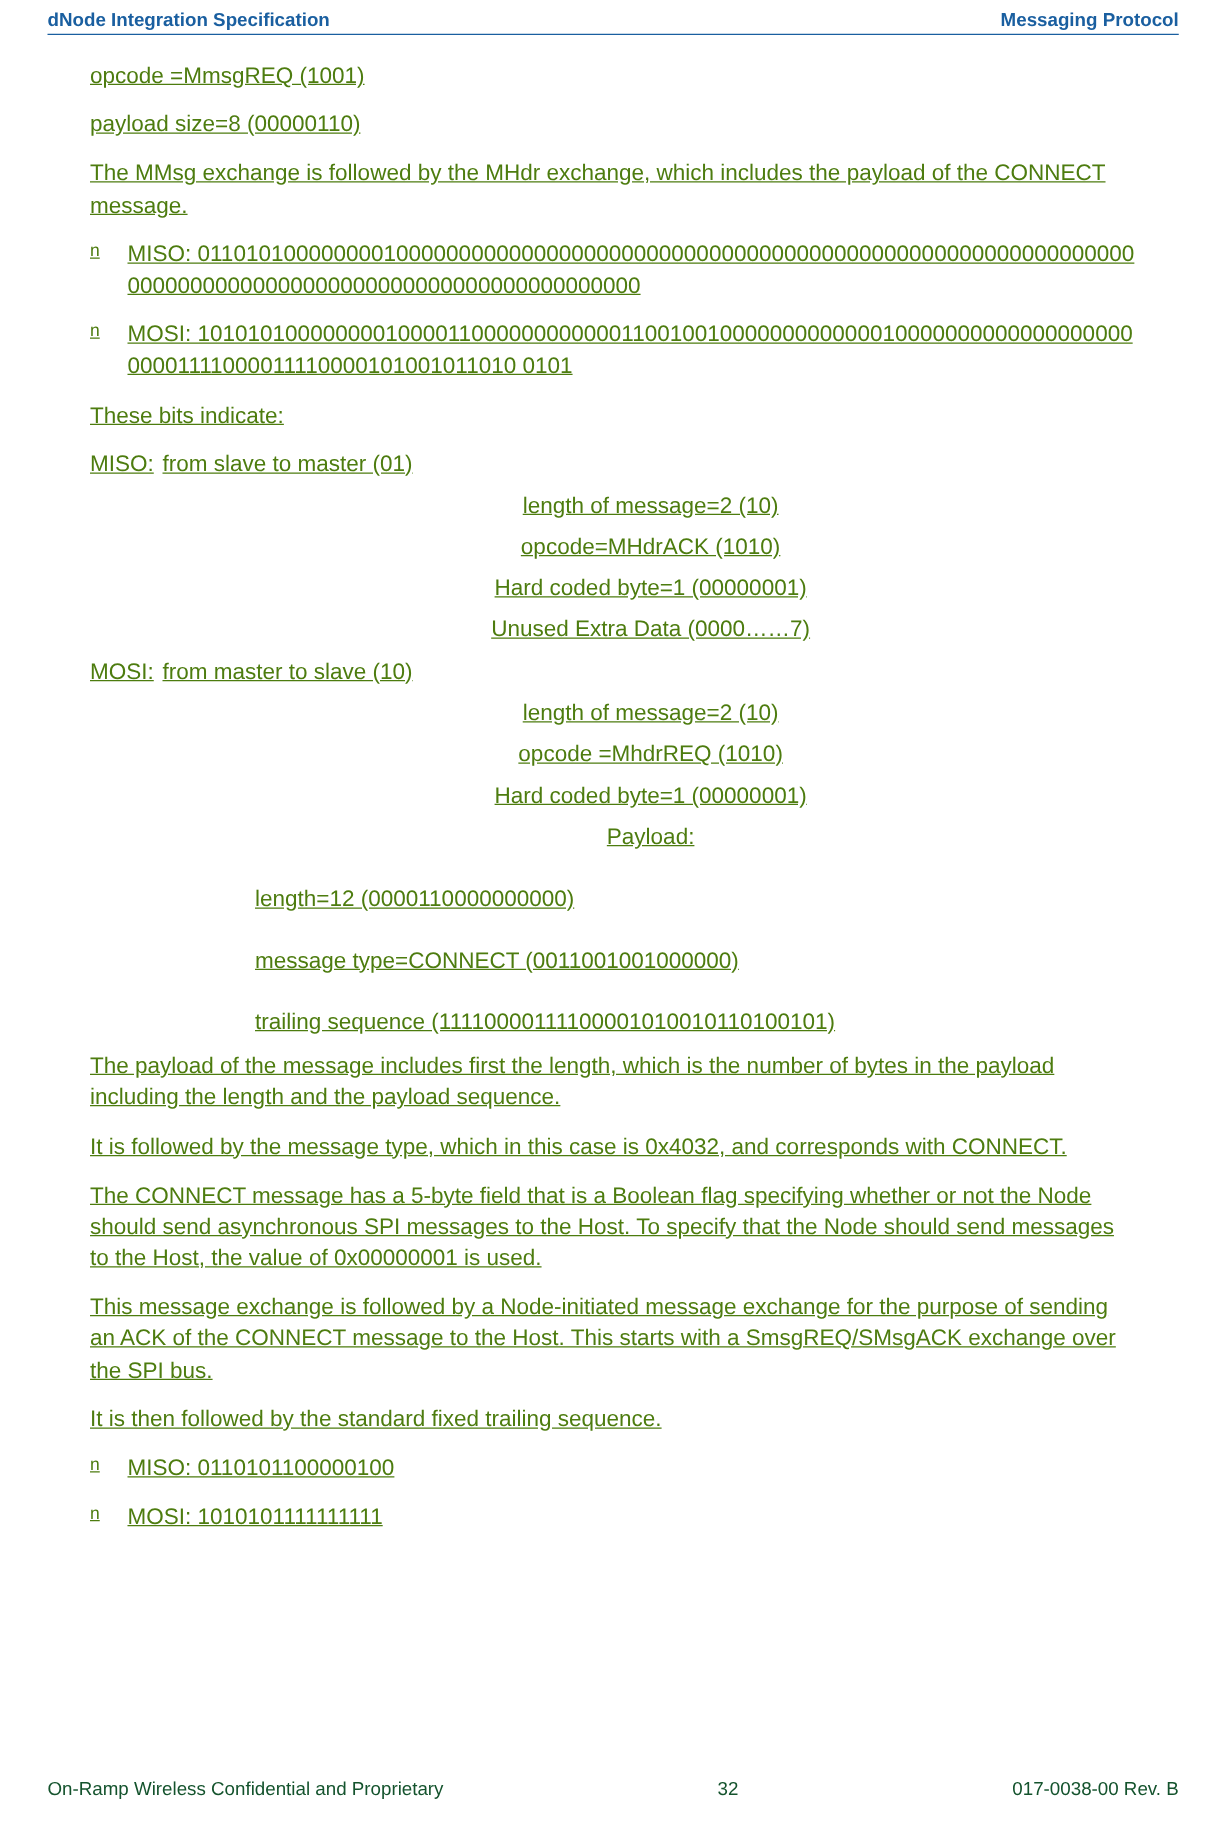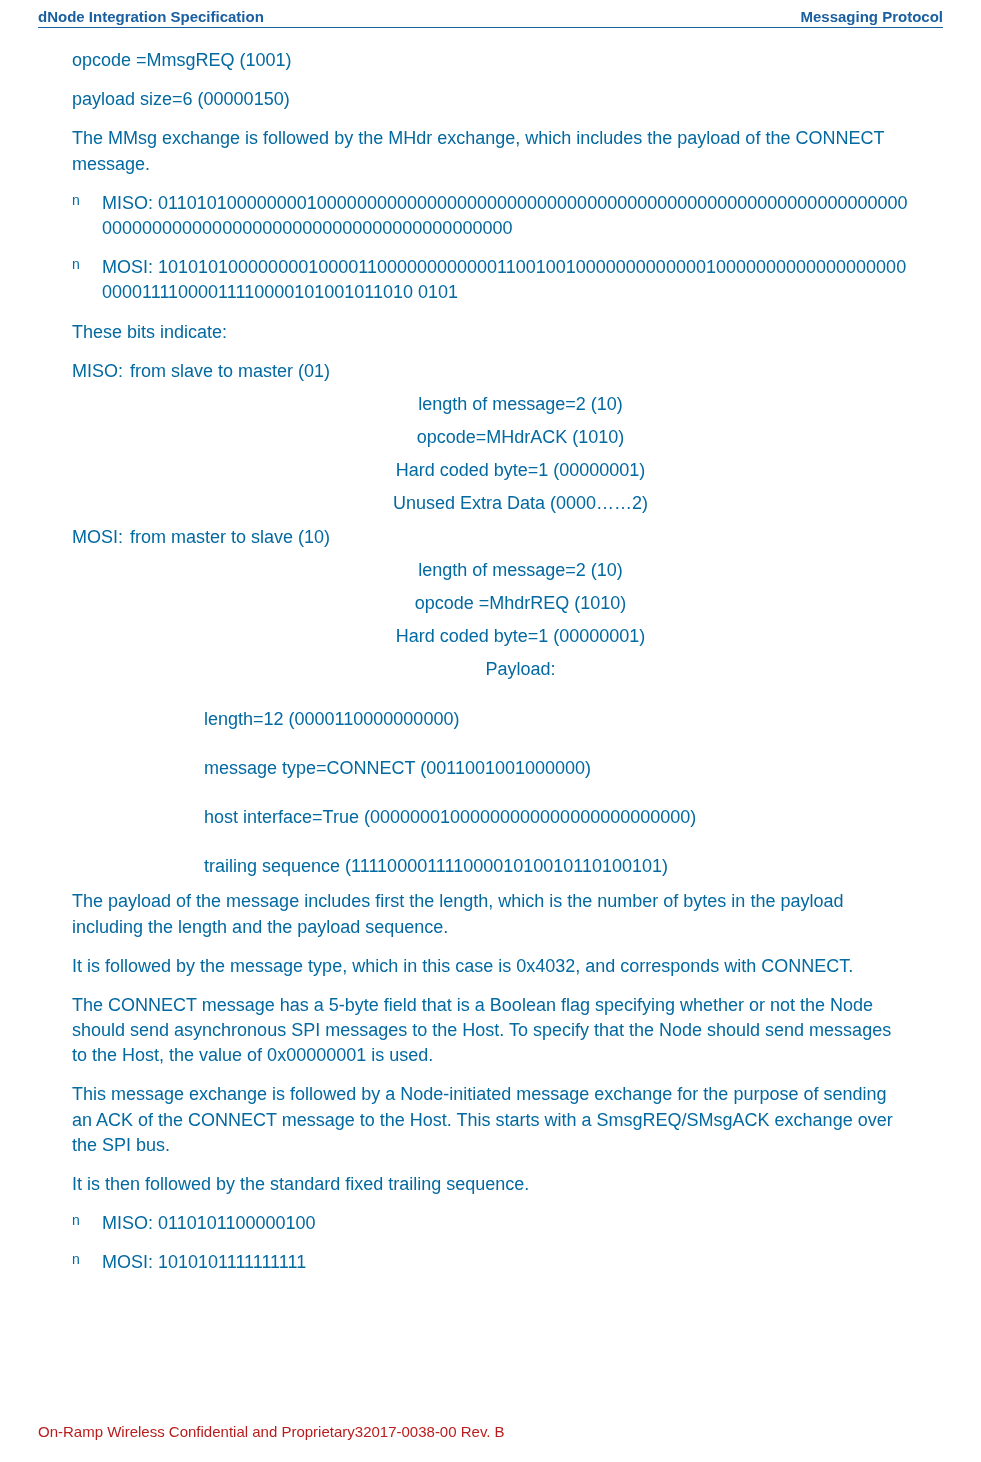--- a/index.html
+++ b/index.html
@@ -23,23 +23,24 @@
     font-size: 15px;
     font-weight: bold;
   }
   .header-rule {
     border: none;
     border-top: 1px solid #1a5fa0;
     margin: 0 38px 20px 38px;
   }
   .content {
     padding: 0 70px 0 72px;
-    color: #0369a1;
+    color: #4d7c0f;
     font-size: 18px;
     line-height: 1.4;
+    text-decoration: underline;
   }
   .indent1 { margin-left: 58px; }
   .p { margin: 10px 0 14px 0; }
   .bullet-row {
     display: flex;
     margin: 10px 0 14px 0;
   }
   .bullet-marker {
     width: 30px;
     flex-shrink: 0;
@@ -59,41 +60,42 @@
     flex-shrink: 0;
   }
   .def-text {}
   .sub-indent { margin-left: 58px; margin-top: 8px; margin-bottom: 8px; text-align: center; }
   .sub-indent2 { margin-left: 132px; margin-top: 24px; margin-bottom: 8px; }
   .footer {
     position: absolute;
     bottom: 22px;
     left: 0; right: 0;
     display: flex;
+    justify-content: space-between;
     padding: 0 38px;
-    color: #b91c1c;
+    color: #14532d;
     font-size: 15px;
   }
   .nowrap { white-space: normal; word-break: break-all; }
 </style>
 </head>
 <body>
 
 <div class="page">
 
   <div class="header">
     <span>dNode Integration Specification</span>
     <span>Messaging Protocol</span>
   </div>
   <hr class="header-rule">
 
   <div class="content">
 
     <div class="p indent1">opcode =MmsgREQ (1001)</div>
-    <div class="p indent1">payload size=6 (00000150)</div>
+    <div class="p indent1">payload size=8 (00000110)</div>
 
     <div class="p">The MMsg exchange is followed by the MHdr exchange, which includes the payload of the CONNECT message.</div>
 
     <div class="bullet-row">
       <span class="bullet-marker">n</span>
       <span class="bullet-text nowrap">MISO: 01101010000000010000000000000000000000000000000000000000000000000000000000000000000000000000000000000000000000000000</span>
     </div>
 
     <div class="bullet-row">
       <span class="bullet-marker">n</span>
@@ -102,34 +104,33 @@
 
     <div class="p">These bits indicate:</div>
 
     <div class="def-row">
       <span class="def-label">MISO:</span>
       <span class="def-text">from slave to master (01)</span>
     </div>
     <div class="sub-indent">length of message=2 (10)</div>
     <div class="sub-indent">opcode=MHdrACK (1010)</div>
     <div class="sub-indent">Hard coded byte=1 (00000001)</div>
-    <div class="sub-indent">Unused Extra Data (0000……2)</div>
+    <div class="sub-indent">Unused Extra Data (0000……7)</div>
 
     <div class="def-row">
       <span class="def-label">MOSI:</span>
       <span class="def-text">from master to slave (10)</span>
     </div>
     <div class="sub-indent">length of message=2 (10)</div>
     <div class="sub-indent">opcode =MhdrREQ (1010)</div>
     <div class="sub-indent">Hard coded byte=1 (00000001)</div>
     <div class="sub-indent">Payload:</div>
 
     <div class="sub-indent2">length=12 (0000110000000000)</div>
     <div class="sub-indent2">message type=CONNECT (0011001001000000)</div>
-    <div class="sub-indent2">host interface=True (00000001000000000000000000000000)</div>
     <div class="sub-indent2">trailing sequence (11110000111100001010010110100101)</div>
 
     <div class="p">The payload of the message includes first the length, which is the number of bytes in the payload including the length and the payload sequence.</div>
     <div class="p">It is followed by the message type, which in this case is 0x4032, and corresponds with CONNECT.</div>
     <div class="p">The CONNECT message has a 5-byte field that is a Boolean flag specifying whether or not the Node should send asynchronous SPI messages to the Host. To specify that the Node should send messages to the Host, the value of 0x00000001 is used.</div>
     <div class="p">This message exchange is followed by a Node-initiated message exchange for the purpose of sending an ACK of the CONNECT message to the Host. This starts with a SmsgREQ/SMsgACK exchange over the SPI bus.</div>
     <div class="p">It is then followed by the standard fixed trailing sequence.</div>
 
     <div class="bullet-row">
       <span class="bullet-marker">n</span>

